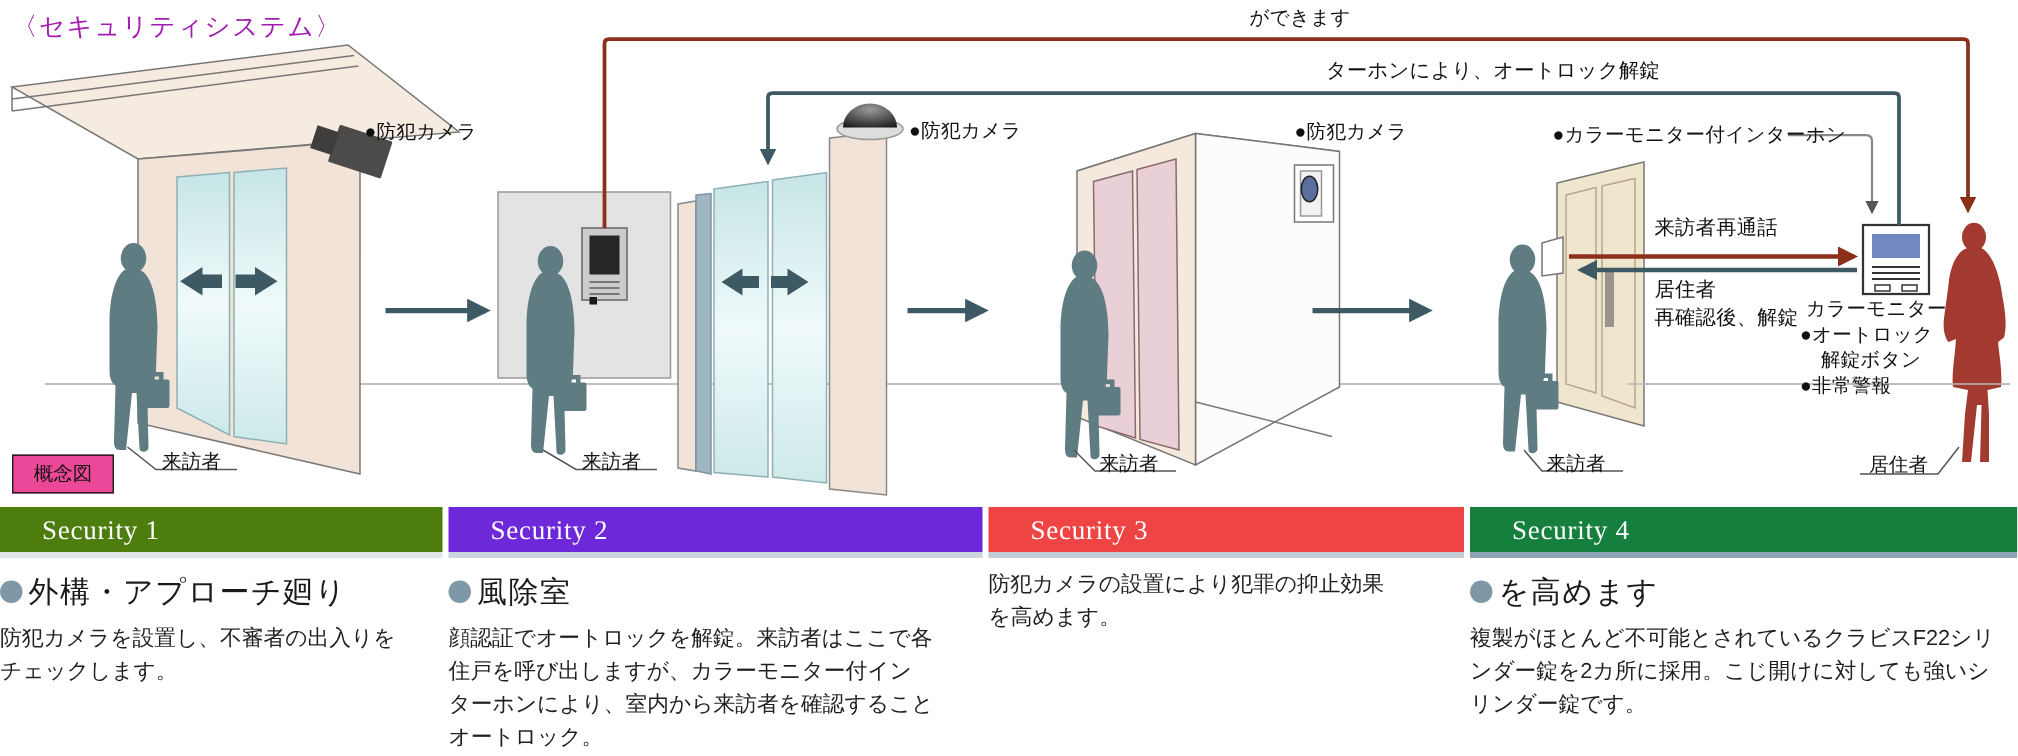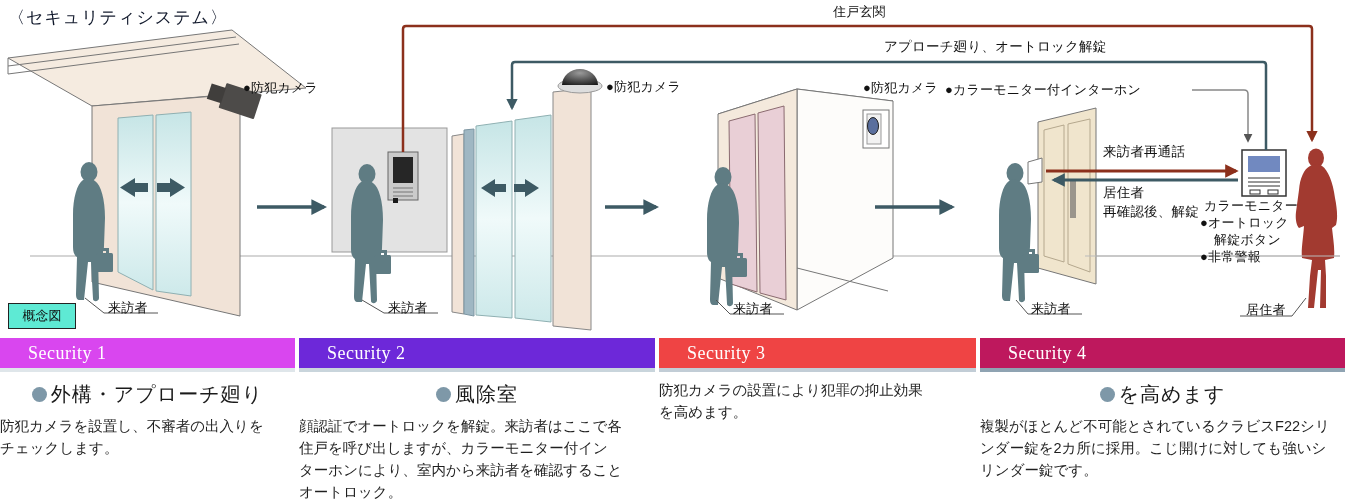--- a/index.html
+++ b/index.html
@@ -2,29 +2,29 @@
 <html><head>
 <meta charset="utf-8">
 <style>
   html,body{margin:0;padding:0;background:#ffffff;}
   .canvas{position:relative;width:1345px;height:504px;background:#fff;overflow:hidden;
           font-family:"Liberation Sans",sans-serif;color:#1f1f1f;}
   .canvas svg{position:absolute;left:0;top:0;}
   .lbl{position:absolute;font-size:13px;color:#111;white-space:nowrap;letter-spacing:0.2px;}
   .lbl.big{font-size:13.5px;}
   .page-title{position:absolute;left:8px;top:6px;font-family:Liberation Mono, monospace;
-              font-size:17px;color:#0f172a;letter-spacing:1px;}
+              font-size:17px;color:#a21caf;letter-spacing:1px;}
   .concept-box{position:absolute;left:8px;top:303px;width:66px;height:24px;border:1.5px solid #222;
-               display:flex;align-items:center;justify-content:center;font-size:13px;color:#111;background:#5eead4;text-align:center;}
+               display:flex;align-items:center;justify-content:center;font-size:13px;color:#111;background:#ec4899;text-align:center;}
   .sec-col{position:absolute;top:338px;}
   .sec-header{height:30px;line-height:30px;padding-left:28px;color:#fff;
               font-family:"Liberation Serif",serif;font-size:18px;letter-spacing:0.5px;}
   .sec-edge{height:4px;}
   .sec-title{margin-top:9px;font-family:"Liberation Serif",serif;font-size:20px;color:#1a1a1a;
-             letter-spacing:1px;display:flex;align-items:center;justify-content:center;}
+             letter-spacing:1px;display:flex;align-items:center;}
   .sec-bullet{display:inline-block;width:15px;height:15px;border-radius:50%;background:#7e98a8;
               margin-right:4px;flex:0 0 auto;}
   .sec-body{margin-top:7px;font-size:14.5px;line-height:22px;color:#1f1f1f;}
   .sec-body div{white-space:nowrap;}
 </style>
 </head>
 <body>
 
 <div class="canvas">
 
@@ -145,42 +145,42 @@
 
     <path d="M85,298 L104,313 H158" stroke="#555" stroke-width="1" fill="none"></path>
     <path d="M362,300 L384,313 H438" stroke="#555" stroke-width="1" fill="none"></path>
     <path d="M716,300 L730,314 H784" stroke="#555" stroke-width="1" fill="none"></path>
     <path d="M1016,300 L1028,314 H1082" stroke="#555" stroke-width="1" fill="none"></path>
     <path d="M1240,316 H1292 L1306,298" stroke="#555" stroke-width="1" fill="none"></path>
     <path d="M1085,256 H1340" stroke="#bbb" stroke-width="1" fill="none"></path>
   </svg>
 
   <div class="page-title">〈セキュリティシステム〉</div>
-  <div class="lbl" style="left:833px;top:3px;">住戸玄関</div>
-  <div class="lbl big" style="left:884px;top:38px;">アプローチ廻り、オートロック解錠</div>
+  <div class="lbl" style="left:833px;top:3px;">ができます</div>
+  <div class="lbl big" style="left:884px;top:38px;">ターホンにより、オートロック解錠</div>
   <div class="lbl" style="left:243px;top:79px;">●防犯カメラ</div>
   <div class="lbl" style="left:606px;top:78px;">●防犯カメラ</div>
   <div class="lbl" style="left:863px;top:79px;">●防犯カメラ</div>
-  <div class="lbl" style="left:945px;top:81px;">●カラーモニター付インターホン</div>
+  <div class="lbl" style="left:1035px;top:81px;font-family:Liberation Mono, monospace;">●カラーモニター付インターホン</div>
   <div class="lbl big" style="left:1103px;top:143px;">来訪者再通話</div>
   <div class="lbl big" style="left:1103px;top:184px;">居住者</div>
   <div class="lbl big" style="left:1103px;top:203px;">再確認後、解錠</div>
   <div class="lbl" style="left:1204px;top:197px;">カラーモニター</div>
   <div class="lbl" style="left:1200px;top:214px;">●オートロック</div>
   <div class="lbl" style="left:1214px;top:231px;">解錠ボタン</div>
   <div class="lbl" style="left:1200px;top:248px;">●非常警報</div>
   <div class="lbl" style="left:108px;top:299px;">来訪者</div>
   <div class="lbl" style="left:388px;top:299px;">来訪者</div>
   <div class="lbl" style="left:733px;top:300px;">来訪者</div>
   <div class="lbl" style="left:1031px;top:300px;">来訪者</div>
   <div class="lbl" style="left:1246px;top:301px;">居住者</div>
   <div class="concept-box">概念図</div>
 
   <div class="sec-col" style="left:0;width:295px;">
-    <div class="sec-header" style="background-color: #d946ef;">Security 1</div>
+    <div class="sec-header" style="background-color: #4d7c0f;">Security 1</div>
     <div class="sec-edge" style="background-color: rgb(223, 230, 234);"></div>
     <div class="sec-title">
         <span class="sec-bullet"></span>
         <span>外構・アプローチ廻り</span>
       </div>
     <div class="sec-body">
         <div>防犯カメラを設置し、不審者の出入りを</div>
         <div>チェックします。</div>
       </div>
   </div>
@@ -200,21 +200,21 @@
   </div>
   <div class="sec-col" style="left:659px;width:317px;">
     <div class="sec-header" style="background-color: #ef4444;">Security 3</div>
     <div class="sec-edge" style="background-color: rgb(194, 205, 214);"></div>
     <div class="sec-body">
         <div>防犯カメラの設置により犯罪の抑止効果</div>
         <div>を高めます。</div>
       </div>
   </div>
   <div class="sec-col" style="left:980px;width:365px;">
-    <div class="sec-header" style="background-color: #be185d;">Security 4</div>
+    <div class="sec-header" style="background-color: #15803d;">Security 4</div>
     <div class="sec-edge" style="background-color: rgb(143, 163, 178);"></div>
     <div class="sec-title">
         <span class="sec-bullet"></span>
         <span>を高めます</span>
       </div>
     <div class="sec-body">
         <div>複製がほとんど不可能とされているクラビスF22シリ</div>
         <div>ンダー錠を2カ所に採用。こじ開けに対しても強いシ</div>
         <div>リンダー錠です。</div>
       </div>

